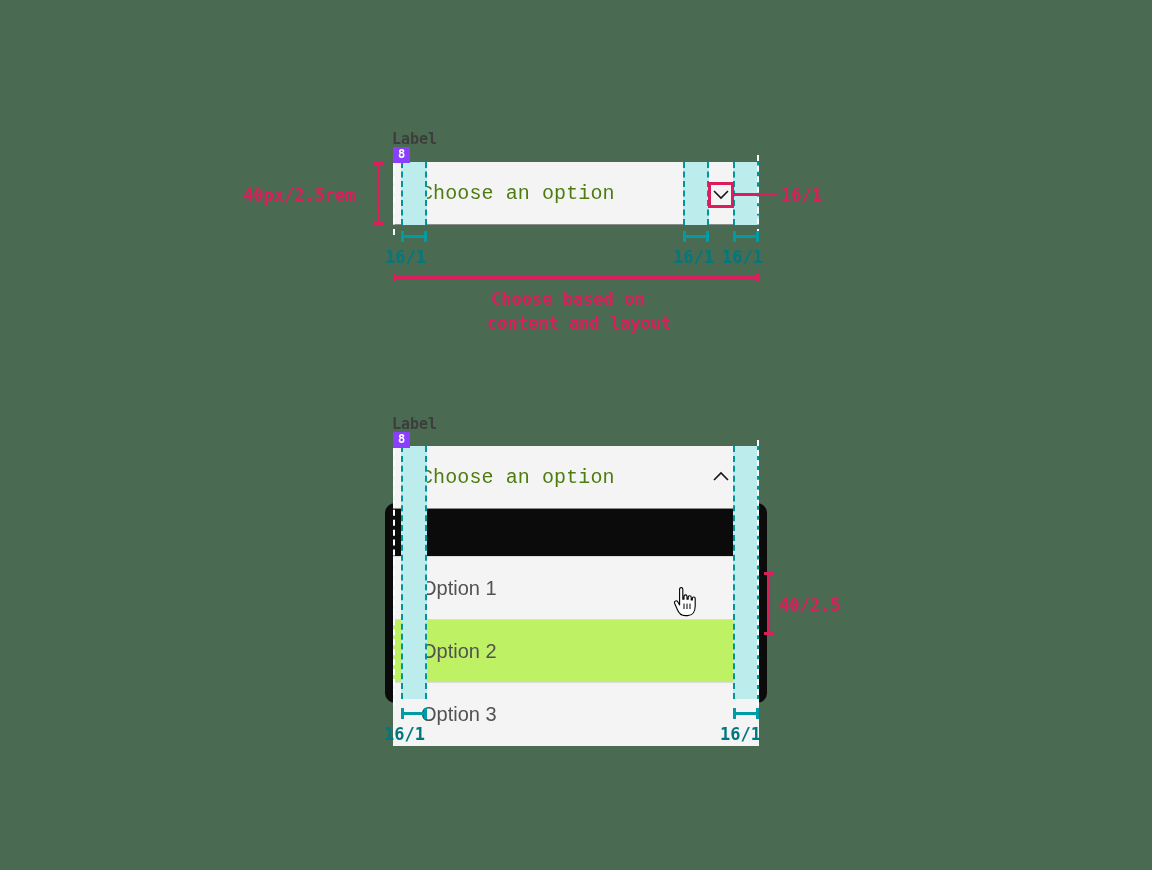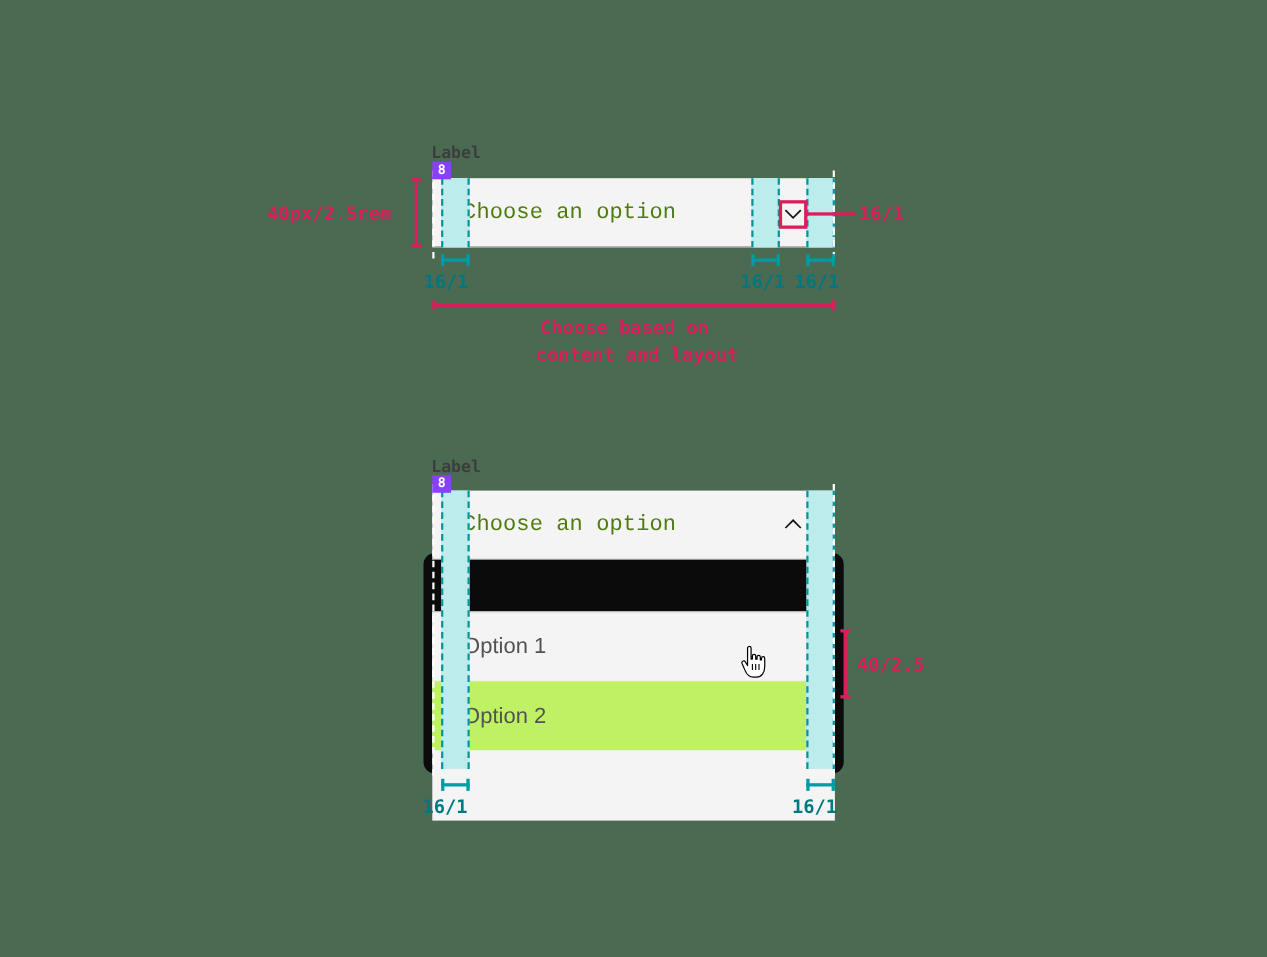--- a/index.html
+++ b/index.html
@@ -226,20 +226,23 @@
       <path d="M3 13 L10 6 L17 13" fill="none" stroke="#161616" stroke-width="1.6"></path>
     </svg>
   </div>
 
   <div class="menu" style="left:393px; top:516px; width:366px; height:190px;margin-top:40px;">
     <div class="opt" style="left:0; top:0; width:366px; height:63px;">
       <span class="opt-text" style="margin-left:28px;">Option 1</span>
     </div>
     <div class="opt hover" style="left:0; top:63px; width:366px; height:63px;">
       <span class="opt-text" style="margin-left:28px;">Option 2</span>
+    </div>
+    <div class="opt" style="left:0; top:126px; width:366px; height:63px;">
+      <span class="opt-text" style="margin-left:28px;">Option 3</span>
     </div>
   </div>
 
   <div class="spacer" style="left:401px; top:446px; width:26px; height:253px;"></div>
   <div class="spacer" style="left:733px; top:446px; width:26px; height:253px;"></div>
 
   <div class="vguide" style="left:393px; top:440px; height:265px;"></div>
   <div class="vguide" style="left:757px; top:440px; height:265px;"></div>
 
   <div class="vrule" style="left:764px; top:572px; width:9px; height:63px;">

